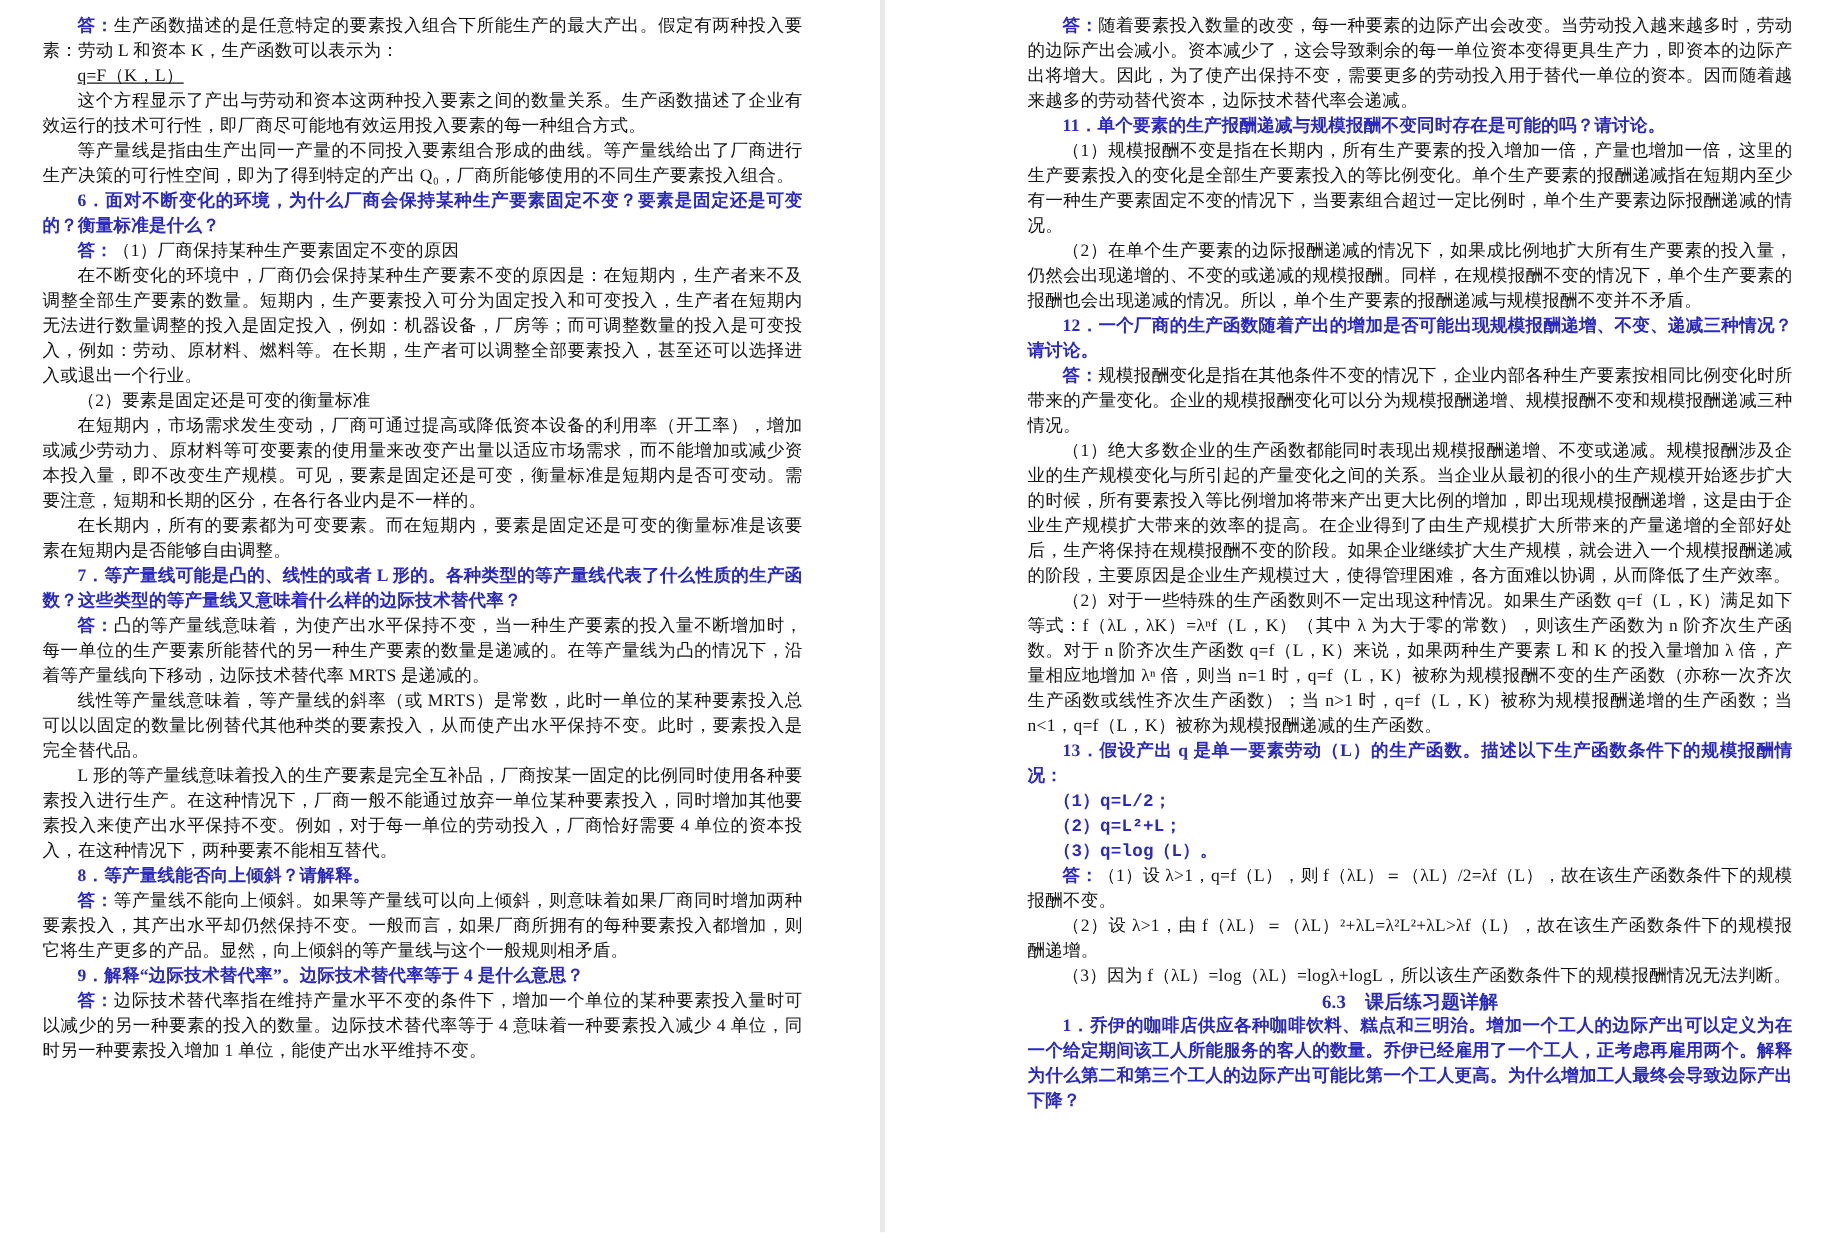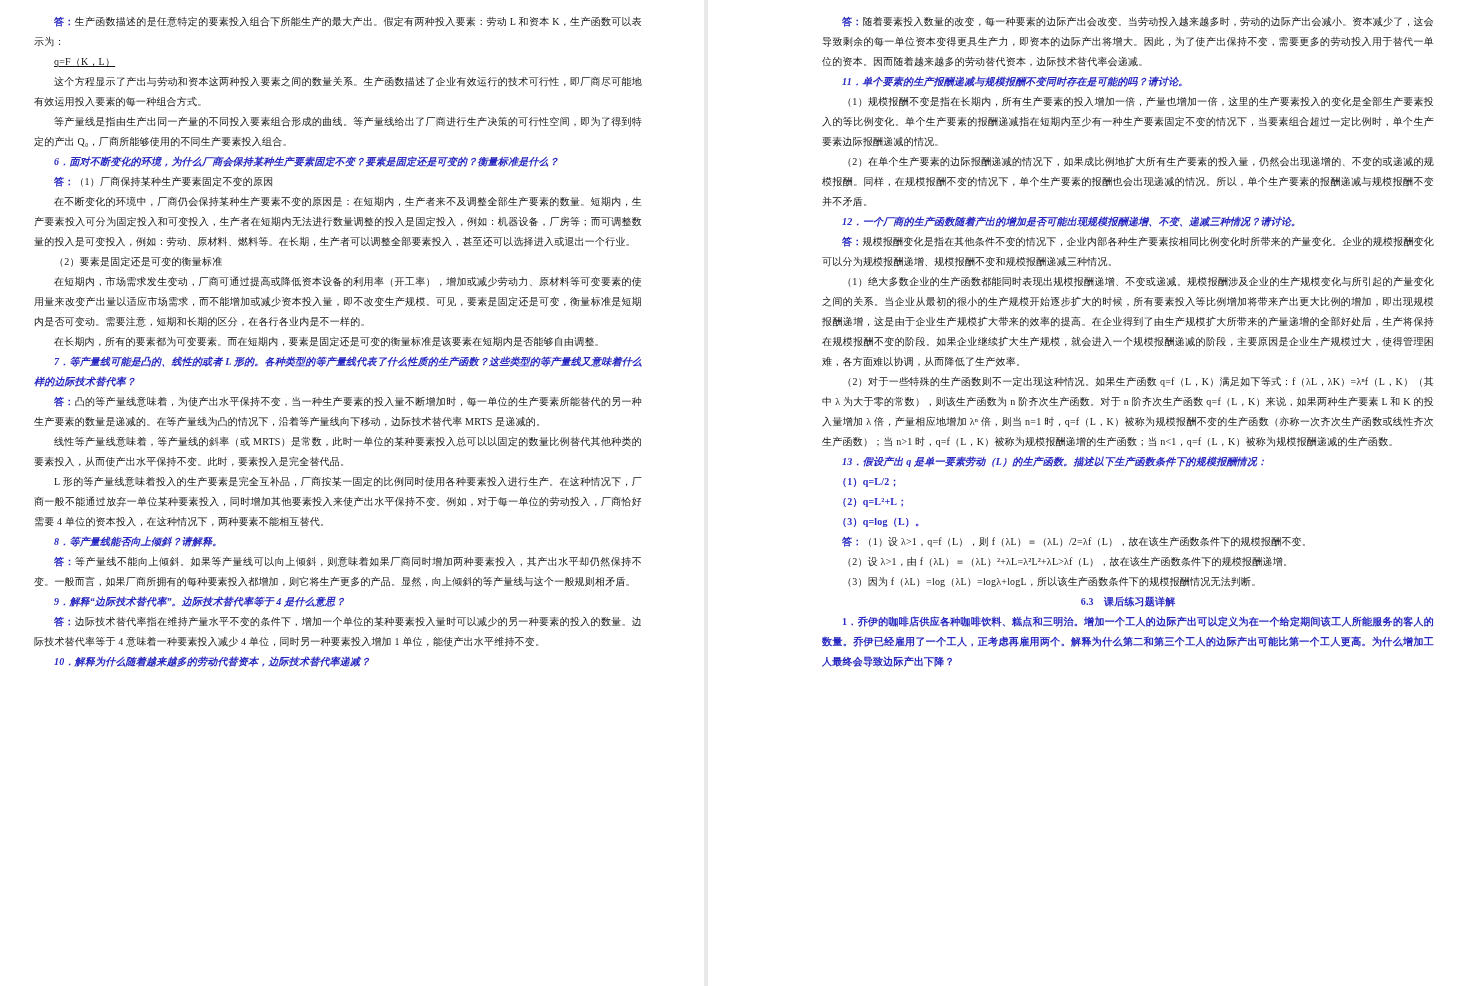--- a/index.html
+++ b/index.html
@@ -13,35 +13,35 @@
     font-family:"Liberation Serif","DejaVu Serif",serif;
     color:var(--ink);
   }
   .spread{display:flex;width:1460px;height:986px;}
   .page{box-sizing:border-box;background:#ffffff;}
   .page-left{width:728px;padding:12px 62px 0 34px;}
   .page-right{width:728px;padding:12px 26px 0 66px;margin-left:48px;}
   .gutter{width:4px;height:986px;background:var(--divider);flex:0 0 auto;}
   p.blk{
     margin:0;
-    font-size:10px;
+    font-size:14px;
     line-height:20px;
     text-align:justify;
     text-indent:2em;
     letter-spacing:0.2px;
   }
   p.question{color:var(--blue);font-weight:bold;}
-  p.qitem{color:var(--blue);font-weight:bold;text-indent:1.5em;}
+  p.qitem{color:var(--blue);font-weight:bold;text-indent:1.5em;font-family:Liberation Mono, monospace;}
   p.heading{
     color:var(--blue);font-weight:bold;text-align:center;text-indent:0;
-    font-size:10px;
+    font-size:15px;
   }
   p.formula{text-indent:2em;text-decoration:underline;}
   .ans-prefix{color:var(--blue);font-weight:bold;}
-  .gap{margin-top:22px;font-style:italic;}
+  .gap{margin-top:22px;}
   .gap-lg{margin-top:32px;}
 </style>
 </head>
 <body>
 
 <div class="spread">
   <div class="page page-left">
       <p class="blk answer"><span class="ans-prefix">答：</span>生产函数描述的是任意特定的要素投入组合下所能生产的最大产出。假定有两种投入要素：劳动 L 和资本 K，生产函数可以表示为：</p>
       <p class="blk formula">q=F（K，L）</p>
       <p class="blk para">这个方程显示了产出与劳动和资本这两种投入要素之间的数量关系。生产函数描述了企业有效运行的技术可行性，即厂商尽可能地有效运用投入要素的每一种组合方式。</p>
@@ -53,21 +53,20 @@
       <p class="blk para">在短期内，市场需求发生变动，厂商可通过提高或降低资本设备的利用率（开工率），增加或减少劳动力、原材料等可变要素的使用量来改变产出量以适应市场需求，而不能增加或减少资本投入量，即不改变生产规模。可见，要素是固定还是可变，衡量标准是短期内是否可变动。需要注意，短期和长期的区分，在各行各业内是不一样的。</p>
       <p class="blk para">在长期内，所有的要素都为可变要素。而在短期内，要素是固定还是可变的衡量标准是该要素在短期内是否能够自由调整。</p>
       <p class="blk question gap">7．等产量线可能是凸的、线性的或者 L 形的。各种类型的等产量线代表了什么性质的生产函数？这些类型的等产量线又意味着什么样的边际技术替代率？</p>
       <p class="blk answer"><span class="ans-prefix">答：</span>凸的等产量线意味着，为使产出水平保持不变，当一种生产要素的投入量不断增加时，每一单位的生产要素所能替代的另一种生产要素的数量是递减的。在等产量线为凸的情况下，沿着等产量线向下移动，边际技术替代率 MRTS 是递减的。</p>
       <p class="blk para">线性等产量线意味着，等产量线的斜率（或 MRTS）是常数，此时一单位的某种要素投入总可以以固定的数量比例替代其他种类的要素投入，从而使产出水平保持不变。此时，要素投入是完全替代品。</p>
       <p class="blk para">L 形的等产量线意味着投入的生产要素是完全互补品，厂商按某一固定的比例同时使用各种要素投入进行生产。在这种情况下，厂商一般不能通过放弃一单位某种要素投入，同时增加其他要素投入来使产出水平保持不变。例如，对于每一单位的劳动投入，厂商恰好需要 4 单位的资本投入，在这种情况下，两种要素不能相互替代。</p>
       <p class="blk question gap">8．等产量线能否向上倾斜？请解释。</p>
       <p class="blk answer"><span class="ans-prefix">答：</span>等产量线不能向上倾斜。如果等产量线可以向上倾斜，则意味着如果厂商同时增加两种要素投入，其产出水平却仍然保持不变。一般而言，如果厂商所拥有的每种要素投入都增加，则它将生产更多的产品。显然，向上倾斜的等产量线与这个一般规则相矛盾。</p>
       <p class="blk question gap">9．解释“边际技术替代率”。边际技术替代率等于 4 是什么意思？</p>
       <p class="blk answer"><span class="ans-prefix">答：</span>边际技术替代率指在维持产量水平不变的条件下，增加一个单位的某种要素投入量时可以减少的另一种要素的投入的数量。边际技术替代率等于 4 意味着一种要素投入减少 4 单位，同时另一种要素投入增加 1 单位，能使产出水平维持不变。</p>
-      <p class="blk question gap">10．解释为什么随着越来越多的劳动代替资本，边际技术替代率递减？</p>
     </div>
   <div class="gutter"></div>
   <div class="page page-right">
       <p class="blk answer"><span class="ans-prefix">答：</span>随着要素投入数量的改变，每一种要素的边际产出会改变。当劳动投入越来越多时，劳动的边际产出会减小。资本减少了，这会导致剩余的每一单位资本变得更具生产力，即资本的边际产出将增大。因此，为了使产出保持不变，需要更多的劳动投入用于替代一单位的资本。因而随着越来越多的劳动替代资本，边际技术替代率会递减。</p>
       <p class="blk question gap">11．单个要素的生产报酬递减与规模报酬不变同时存在是可能的吗？请讨论。</p>
       <p class="blk para">（1）规模报酬不变是指在长期内，所有生产要素的投入增加一倍，产量也增加一倍，这里的生产要素投入的变化是全部生产要素投入的等比例变化。单个生产要素的报酬递减指在短期内至少有一种生产要素固定不变的情况下，当要素组合超过一定比例时，单个生产要素边际报酬递减的情况。</p>
       <p class="blk para">（2）在单个生产要素的边际报酬递减的情况下，如果成比例地扩大所有生产要素的投入量，仍然会出现递增的、不变的或递减的规模报酬。同样，在规模报酬不变的情况下，单个生产要素的报酬也会出现递减的情况。所以，单个生产要素的报酬递减与规模报酬不变并不矛盾。</p>
       <p class="blk question gap">12．一个厂商的生产函数随着产出的增加是否可能出现规模报酬递增、不变、递减三种情况？请讨论。</p>
       <p class="blk answer"><span class="ans-prefix">答：</span>规模报酬变化是指在其他条件不变的情况下，企业内部各种生产要素按相同比例变化时所带来的产量变化。企业的规模报酬变化可以分为规模报酬递增、规模报酬不变和规模报酬递减三种情况。</p>
       <p class="blk para">（1）绝大多数企业的生产函数都能同时表现出规模报酬递增、不变或递减。规模报酬涉及企业的生产规模变化与所引起的产量变化之间的关系。当企业从最初的很小的生产规模开始逐步扩大的时候，所有要素投入等比例增加将带来产出更大比例的增加，即出现规模报酬递增，这是由于企业生产规模扩大带来的效率的提高。在企业得到了由生产规模扩大所带来的产量递增的全部好处后，生产将保持在规模报酬不变的阶段。如果企业继续扩大生产规模，就会进入一个规模报酬递减的阶段，主要原因是企业生产规模过大，使得管理困难，各方面难以协调，从而降低了生产效率。</p>

